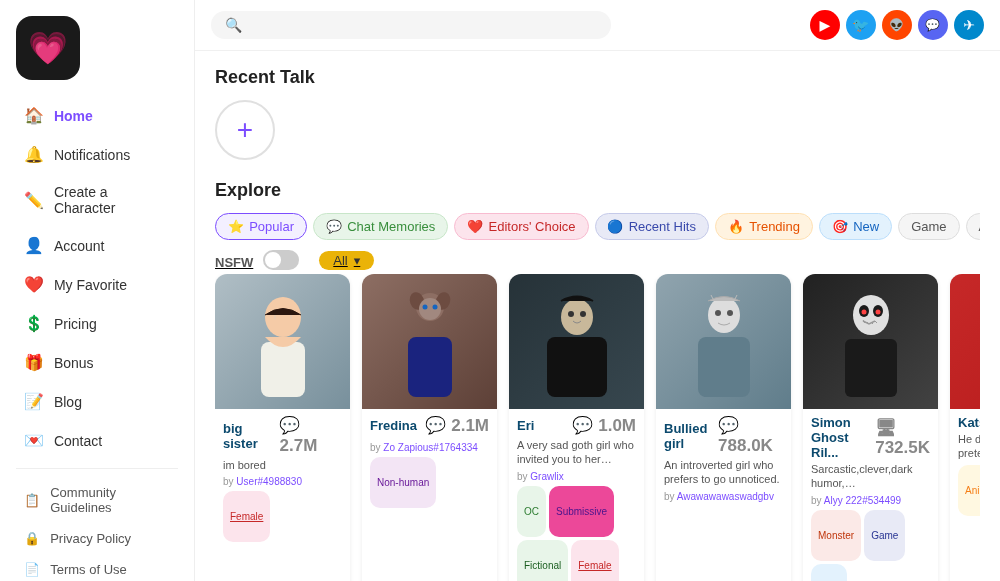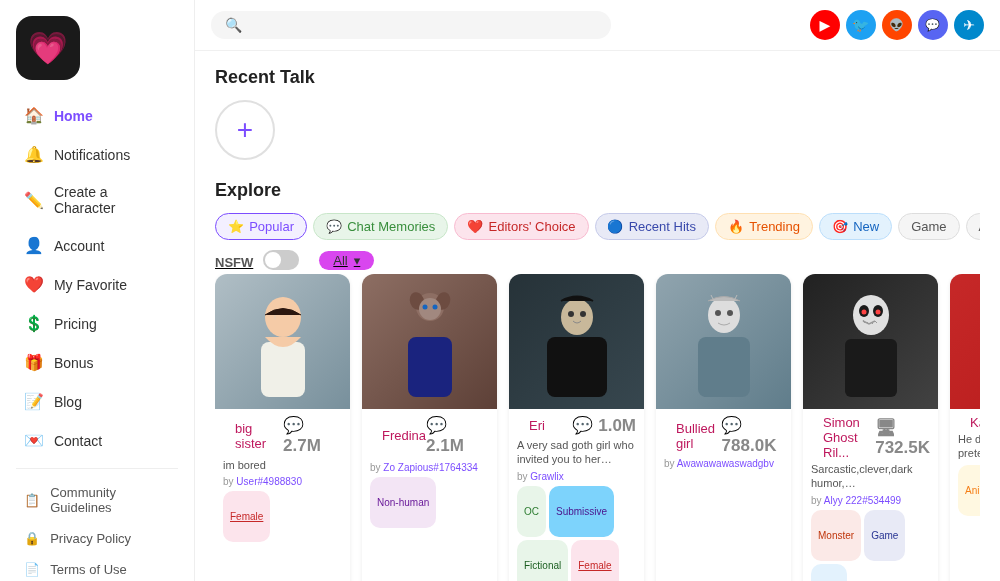--- a/index.html
+++ b/index.html
@@ -227,21 +227,21 @@
       position: absolute;
       top: 2px;
       left: 2px;
       transition: left 0.2s;
     }
 
     .dropdown-pill {
       display: flex;
       align-items: center;
       gap: 6px;
-      background: #d946ef;
+      background: #eab308;
       border-radius: 20px;
       padding: 2px 14px;
       cursor: pointer;
       font-size: 13px;
       color: #333;
       margin-left: 10px;
     }
 
     
     .cards-row {
@@ -271,23 +271,22 @@
       padding: 6px 8px;
     }
     .card-header-row {
       display: flex;
       align-items: center;
       justify-content: space-between;
       margin-bottom: 2px;
     }
     .card-name {
       font-size: 13px;
-      font-weight: 400;
-      color: #be185d;
-      margin-left: 12px;
+      font-weight: 700;
+      color: #0c4a6e;
     }
     .card-count {
       font-size: 17px;
       color: #888;
       display: flex;
       align-items: center;
       gap: 3px;
       font-weight: bold;
     }
     .card-desc {
@@ -318,21 +317,21 @@
       background: #f0f0f0;
       color: #555;
     }
     .tag-female { background: #fce4ec; color: #c62828; text-decoration: underline; }
     .tag-male { background: #e3f2fd; color: #1565c0; }
     .tag-nonhuman { background: #f3e5f5; color: #6a1b9a; }
     .tag-oc { background: #e8f5e9; color: #2e7d32; }
     .tag-anime { background: #fff8e1; color: #f57f17; }
     .tag-monster { background: #fbe9e7; color: #bf360c; }
     .tag-game { background: #e8eaf6; color: #283593; }
-    .tag-submissive { background: #7dd3fc; color: #4a148c; text-align: center; }
+    .tag-submissive { background: #ec4899; color: #4a148c; text-align: center; }
     .tag-fictional { background: #e8f5e9; color: #1b5e20; }
 
     
     .card-bg-1 { background: linear-gradient(135deg, #b0bec5, #78909c); }
     .card-bg-2 { background: linear-gradient(135deg, #8d6e63, #5d4037); }
     .card-bg-3 { background: linear-gradient(135deg, #263238, #37474f); }
     .card-bg-4 { background: linear-gradient(135deg, #90a4ae, #607d8b); }
     .card-bg-5 { background: linear-gradient(135deg, #212121, #424242); }
     .card-bg-6 { background: linear-gradient(135deg, #c62828, #b71c1c); }
 
@@ -573,20 +572,21 @@
               <path d="M34 36 Q40 40 46 36" stroke="#aaa" stroke-width="1" fill="none"></path>
               <line x1="30" y1="14" x2="27" y2="8" stroke="#bbb" stroke-width="1"></line>
               <line x1="50" y1="14" x2="53" y2="8" stroke="#bbb" stroke-width="1"></line>
             </svg>
           </div>
           <div class="card-body">
             <div class="card-header-row">
               <span class="card-name">Bullied girl</span>
               <span class="card-count">💬 788.0K</span>
             </div>
+            <div class="card-desc">An introverted girl who prefers to go unnoticed.</div>
             <div class="card-author">by <span>Awawawawaswadgbv</span></div>
             <div class="card-tags"></div>
           </div>
         </div>
 
         <div class="card">
           <div class="card-img-placeholder card-bg-5">
             <svg width="80" height="110" viewBox="0 0 80 110" xmlns="http://www.w3.org/2000/svg">
               <ellipse cx="40" cy="28" rx="18" ry="20" fill="#e0e0e0"></ellipse>
               <ellipse cx="33" cy="24" rx="5" ry="6" fill="#1a1a1a"></ellipse>

